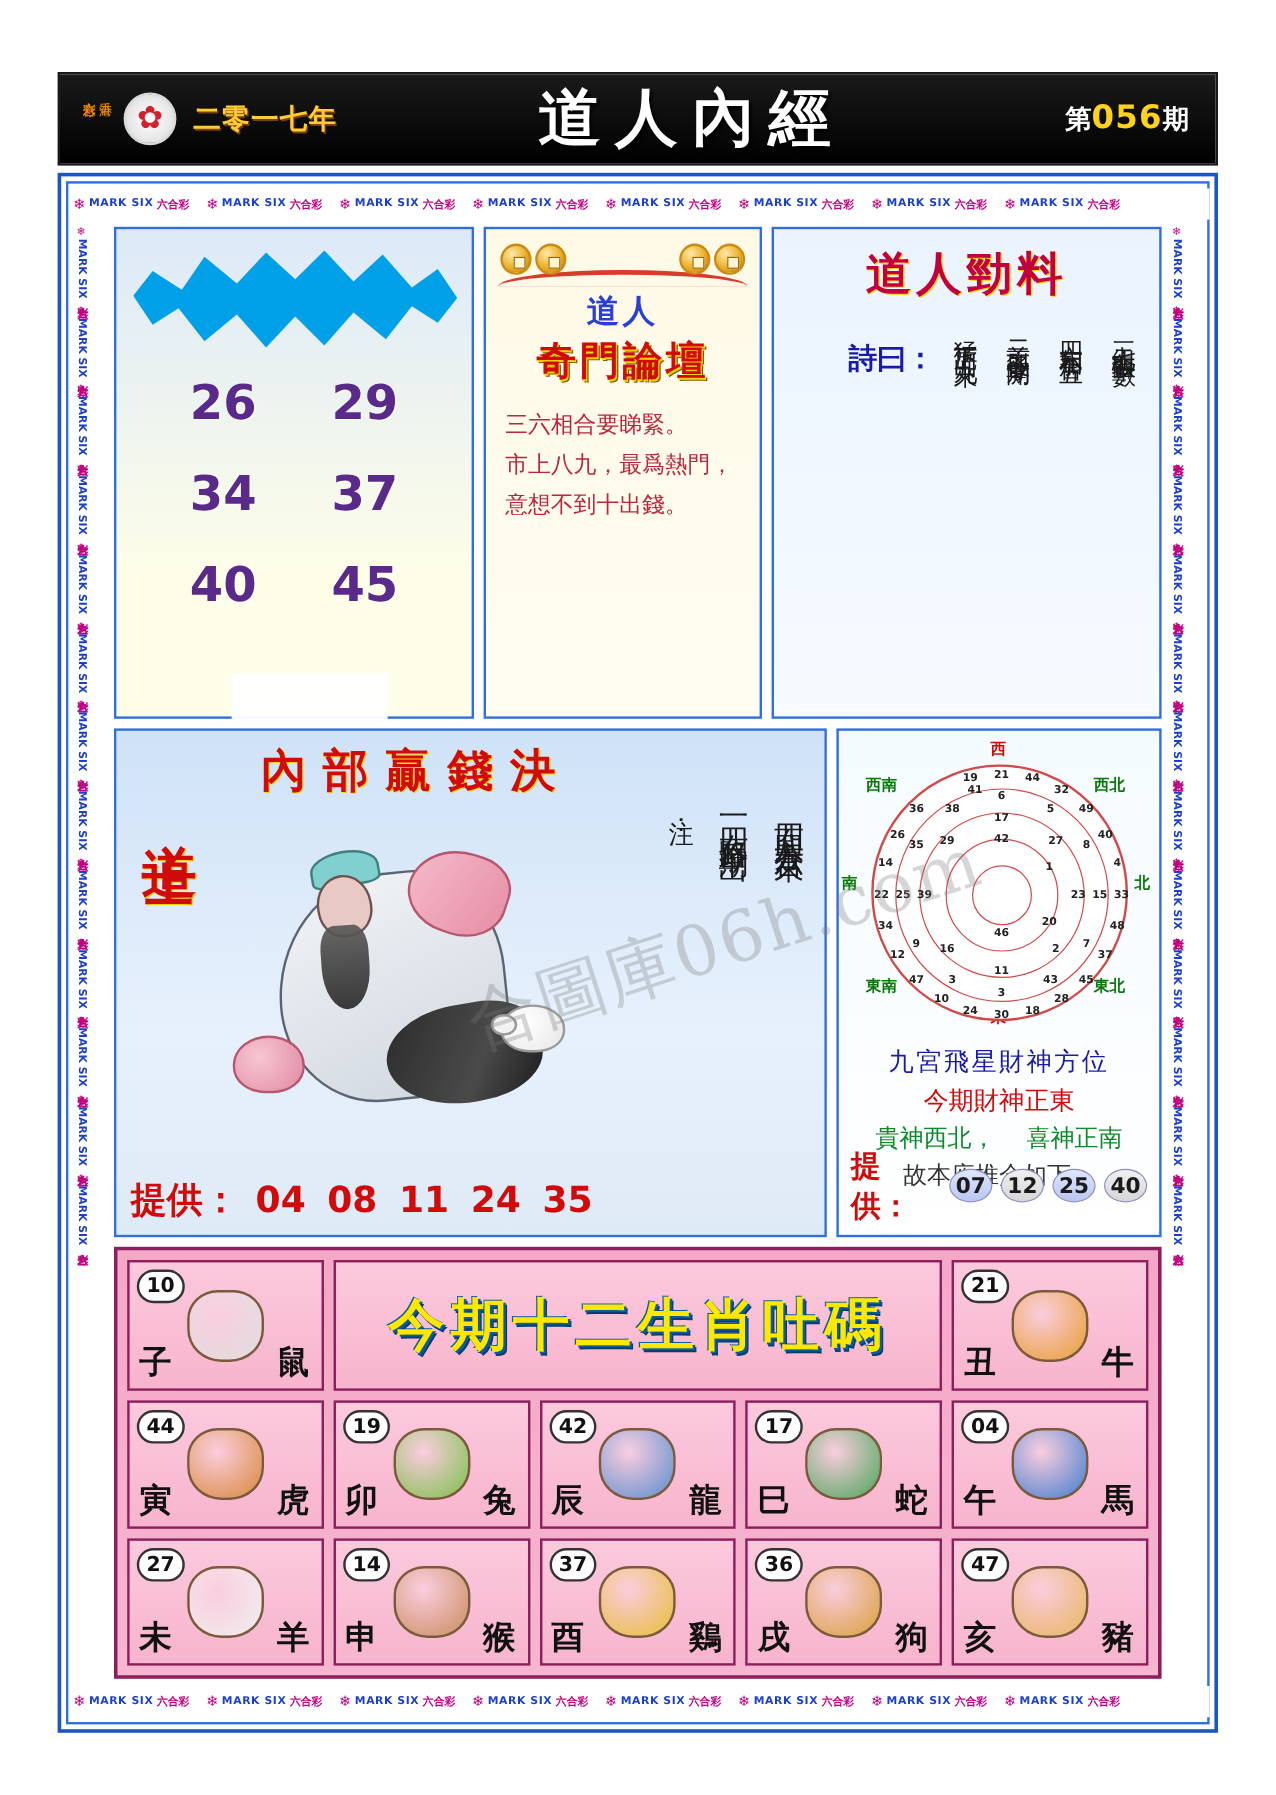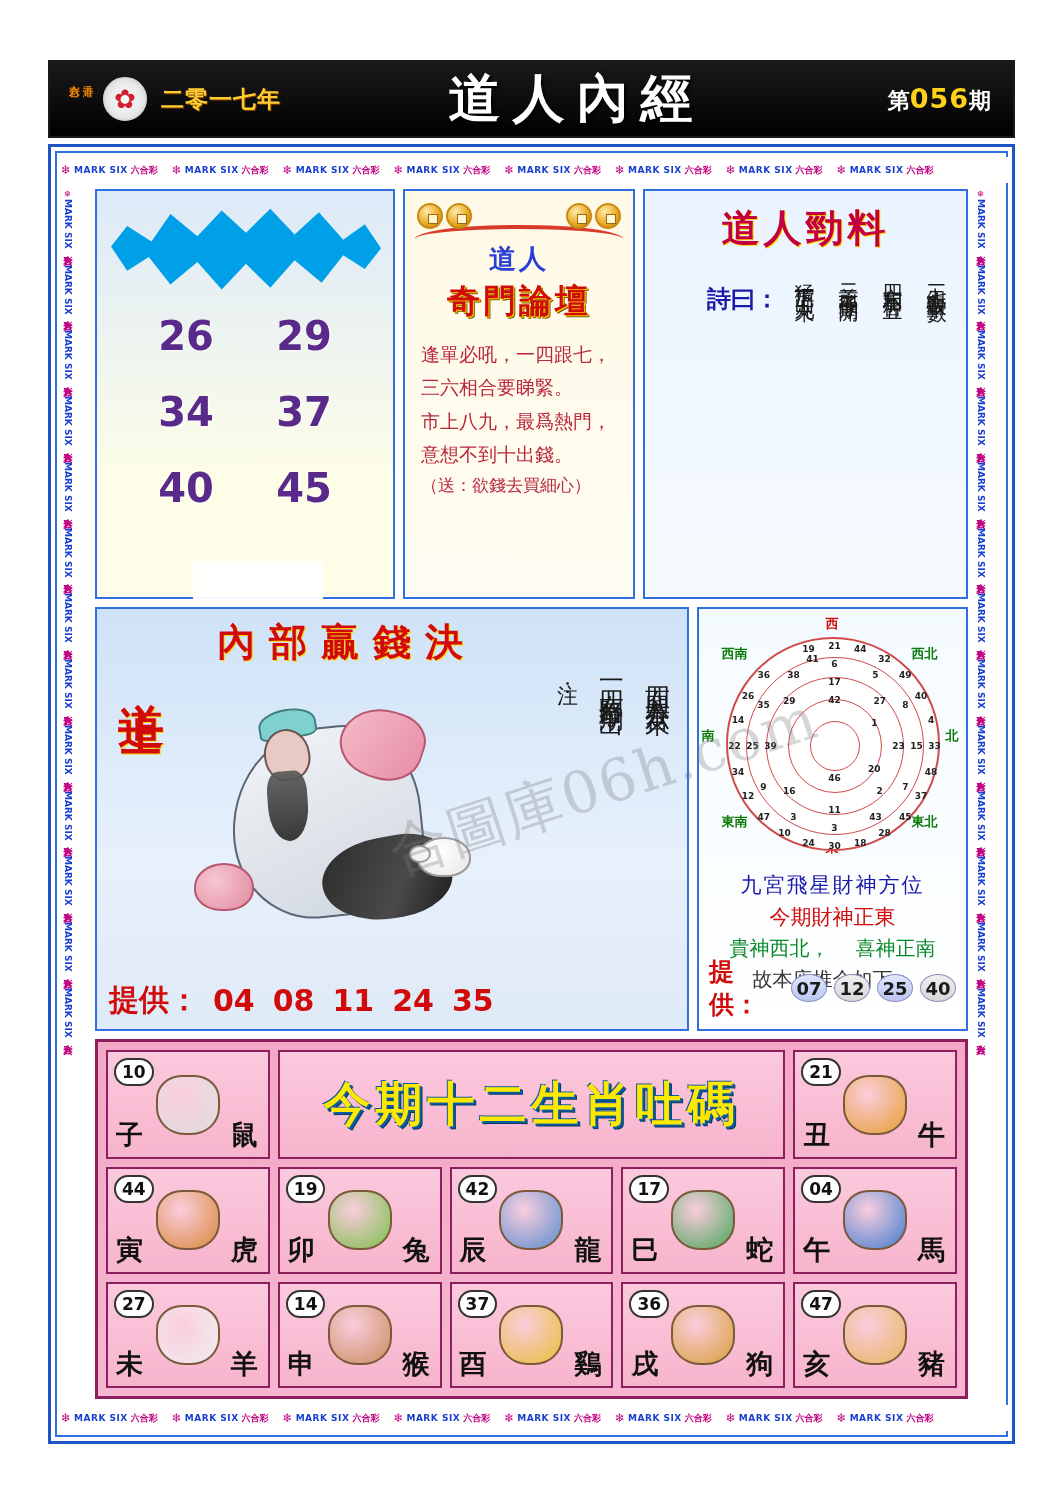--- a/index.html
+++ b/index.html
@@ -647,25 +647,23 @@
             </div>
             <div class="coin-grp">
               <div class="coin"></div>
               <div class="coin"></div>
             </div>
           </div>
           <div class="ribbon"></div>
           <div class="panelB-title1">道人</div>
           <div class="panelB-title2">奇門論壇</div>
           <div class="verse" id="forum-verses">
-              <div>逢單必吼，一四跟七，</div>
               <div>三六相合要睇緊。</div>
               <div>市上八九，最爲熱門，</div>
               <div>意想不到十出錢。</div>
-              <div class="note">（送：欲錢去買細心）</div>
             </div>
         </div>
 
         <div class="panelC">
           <div class="panelC-title">道人勁料</div>
           <div class="shiyue">詩曰：</div>
           <div class="vcols" id="strong-cols">
               <div class="vcol">猛虎下山一九來。</div>
               <div class="vcol">二前三後今期開，</div>
               <div class="vcol">四六相加合一五。</div>

